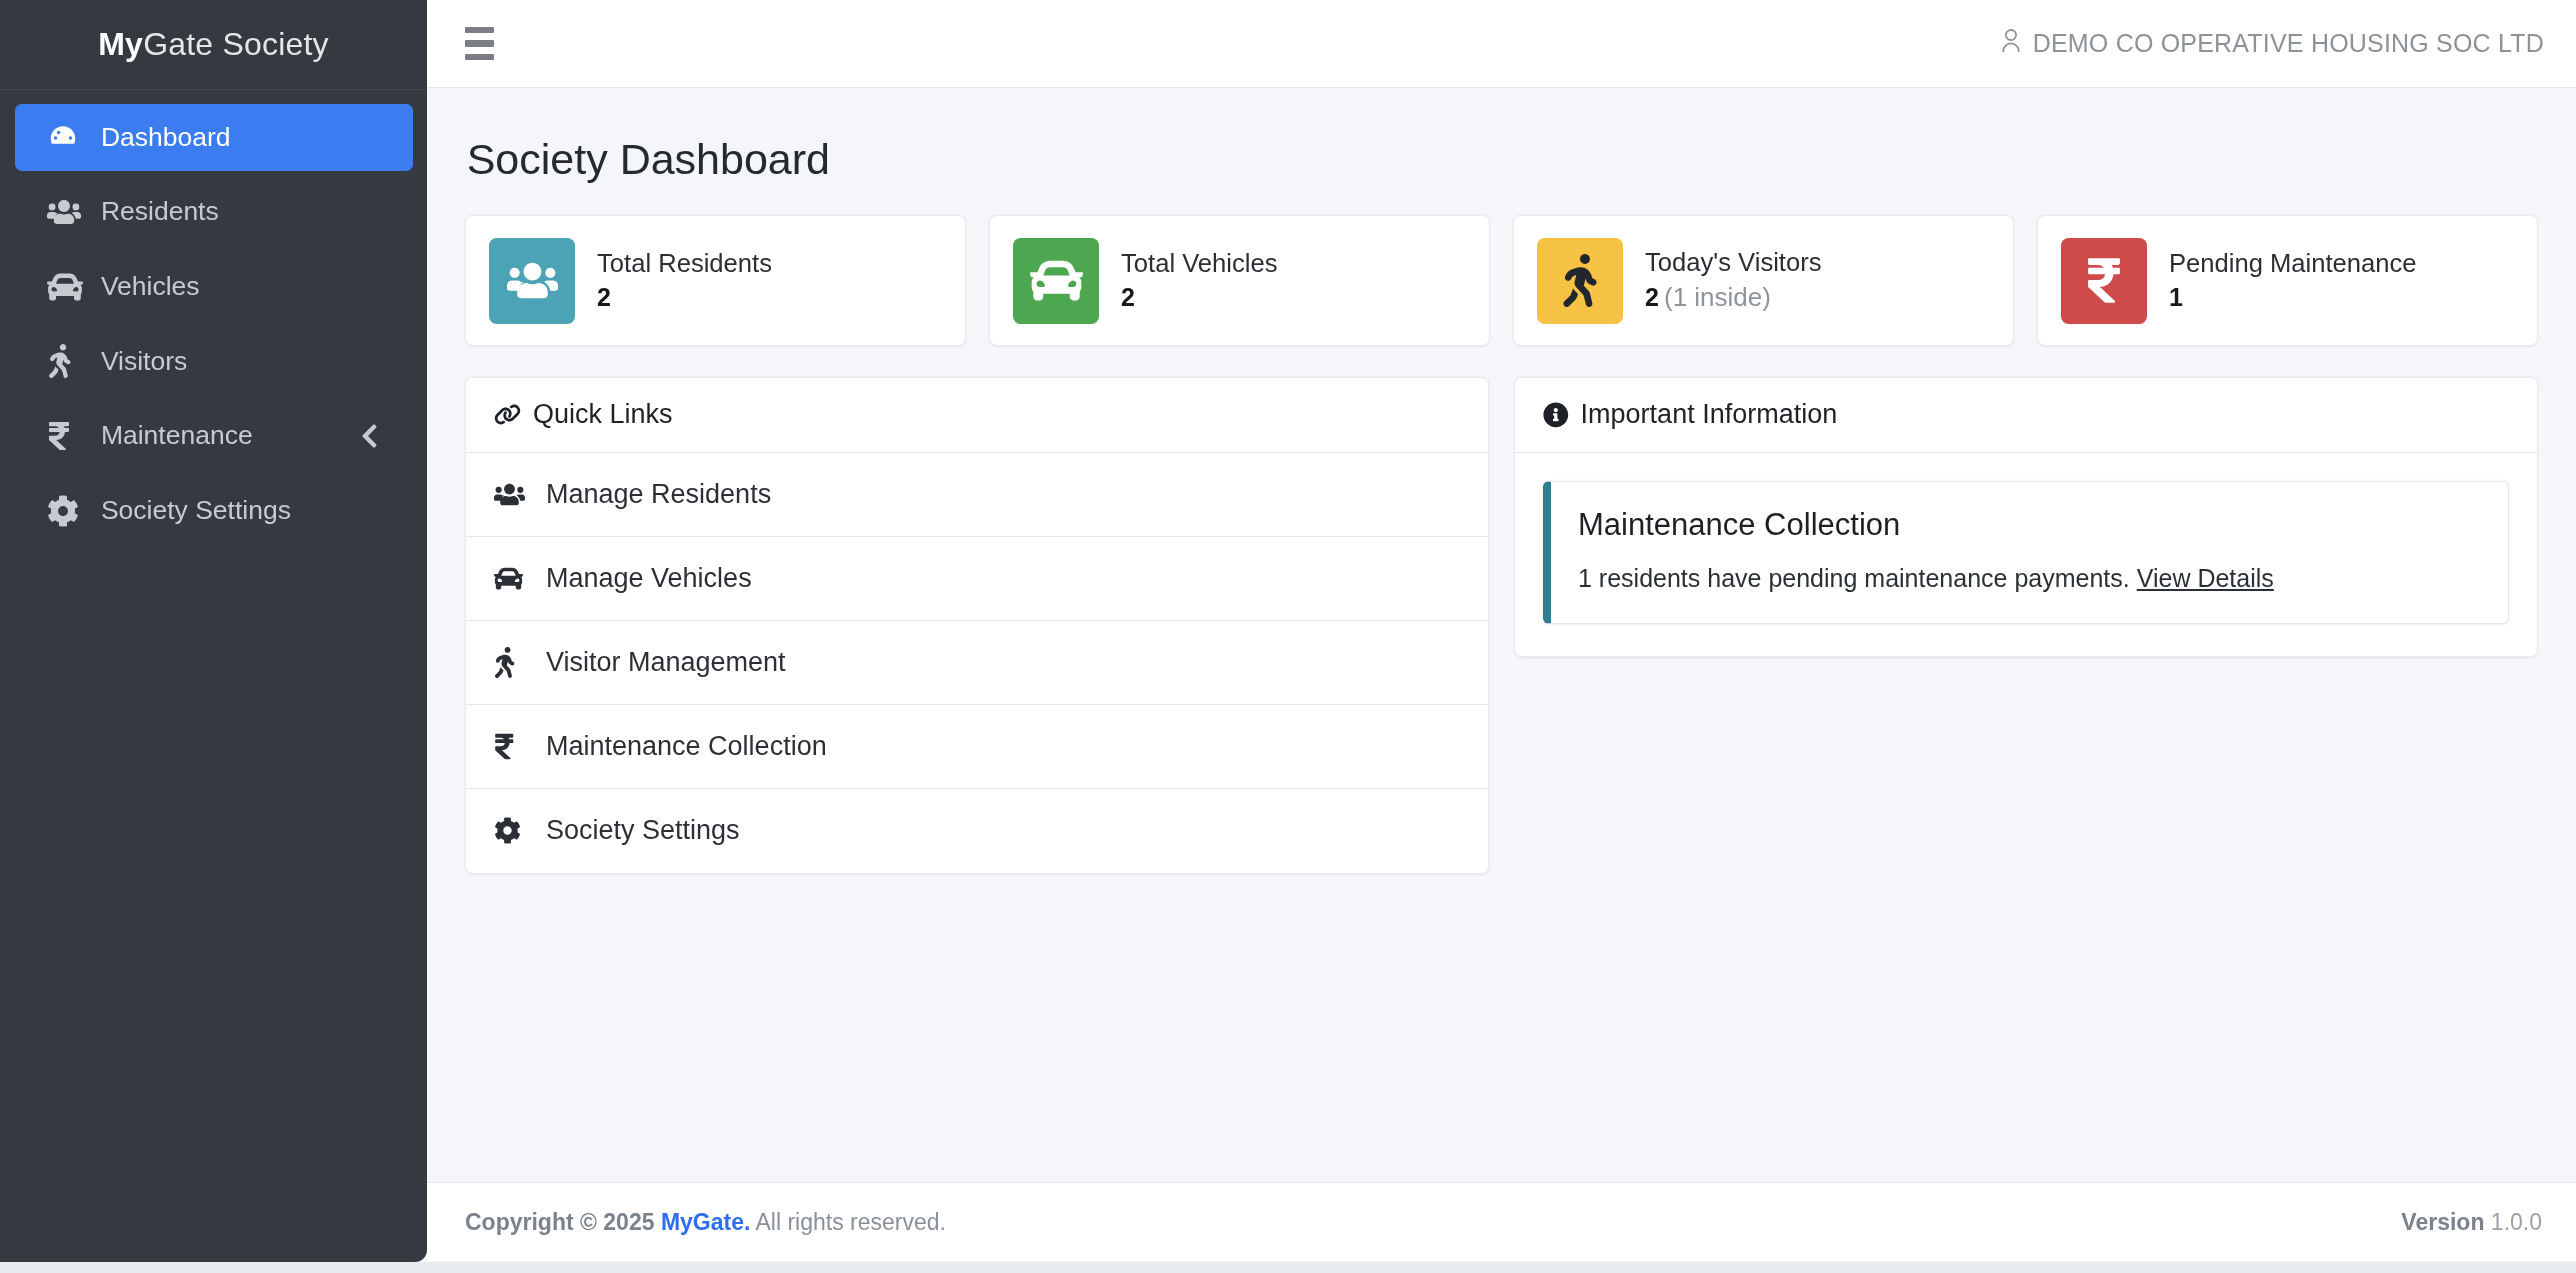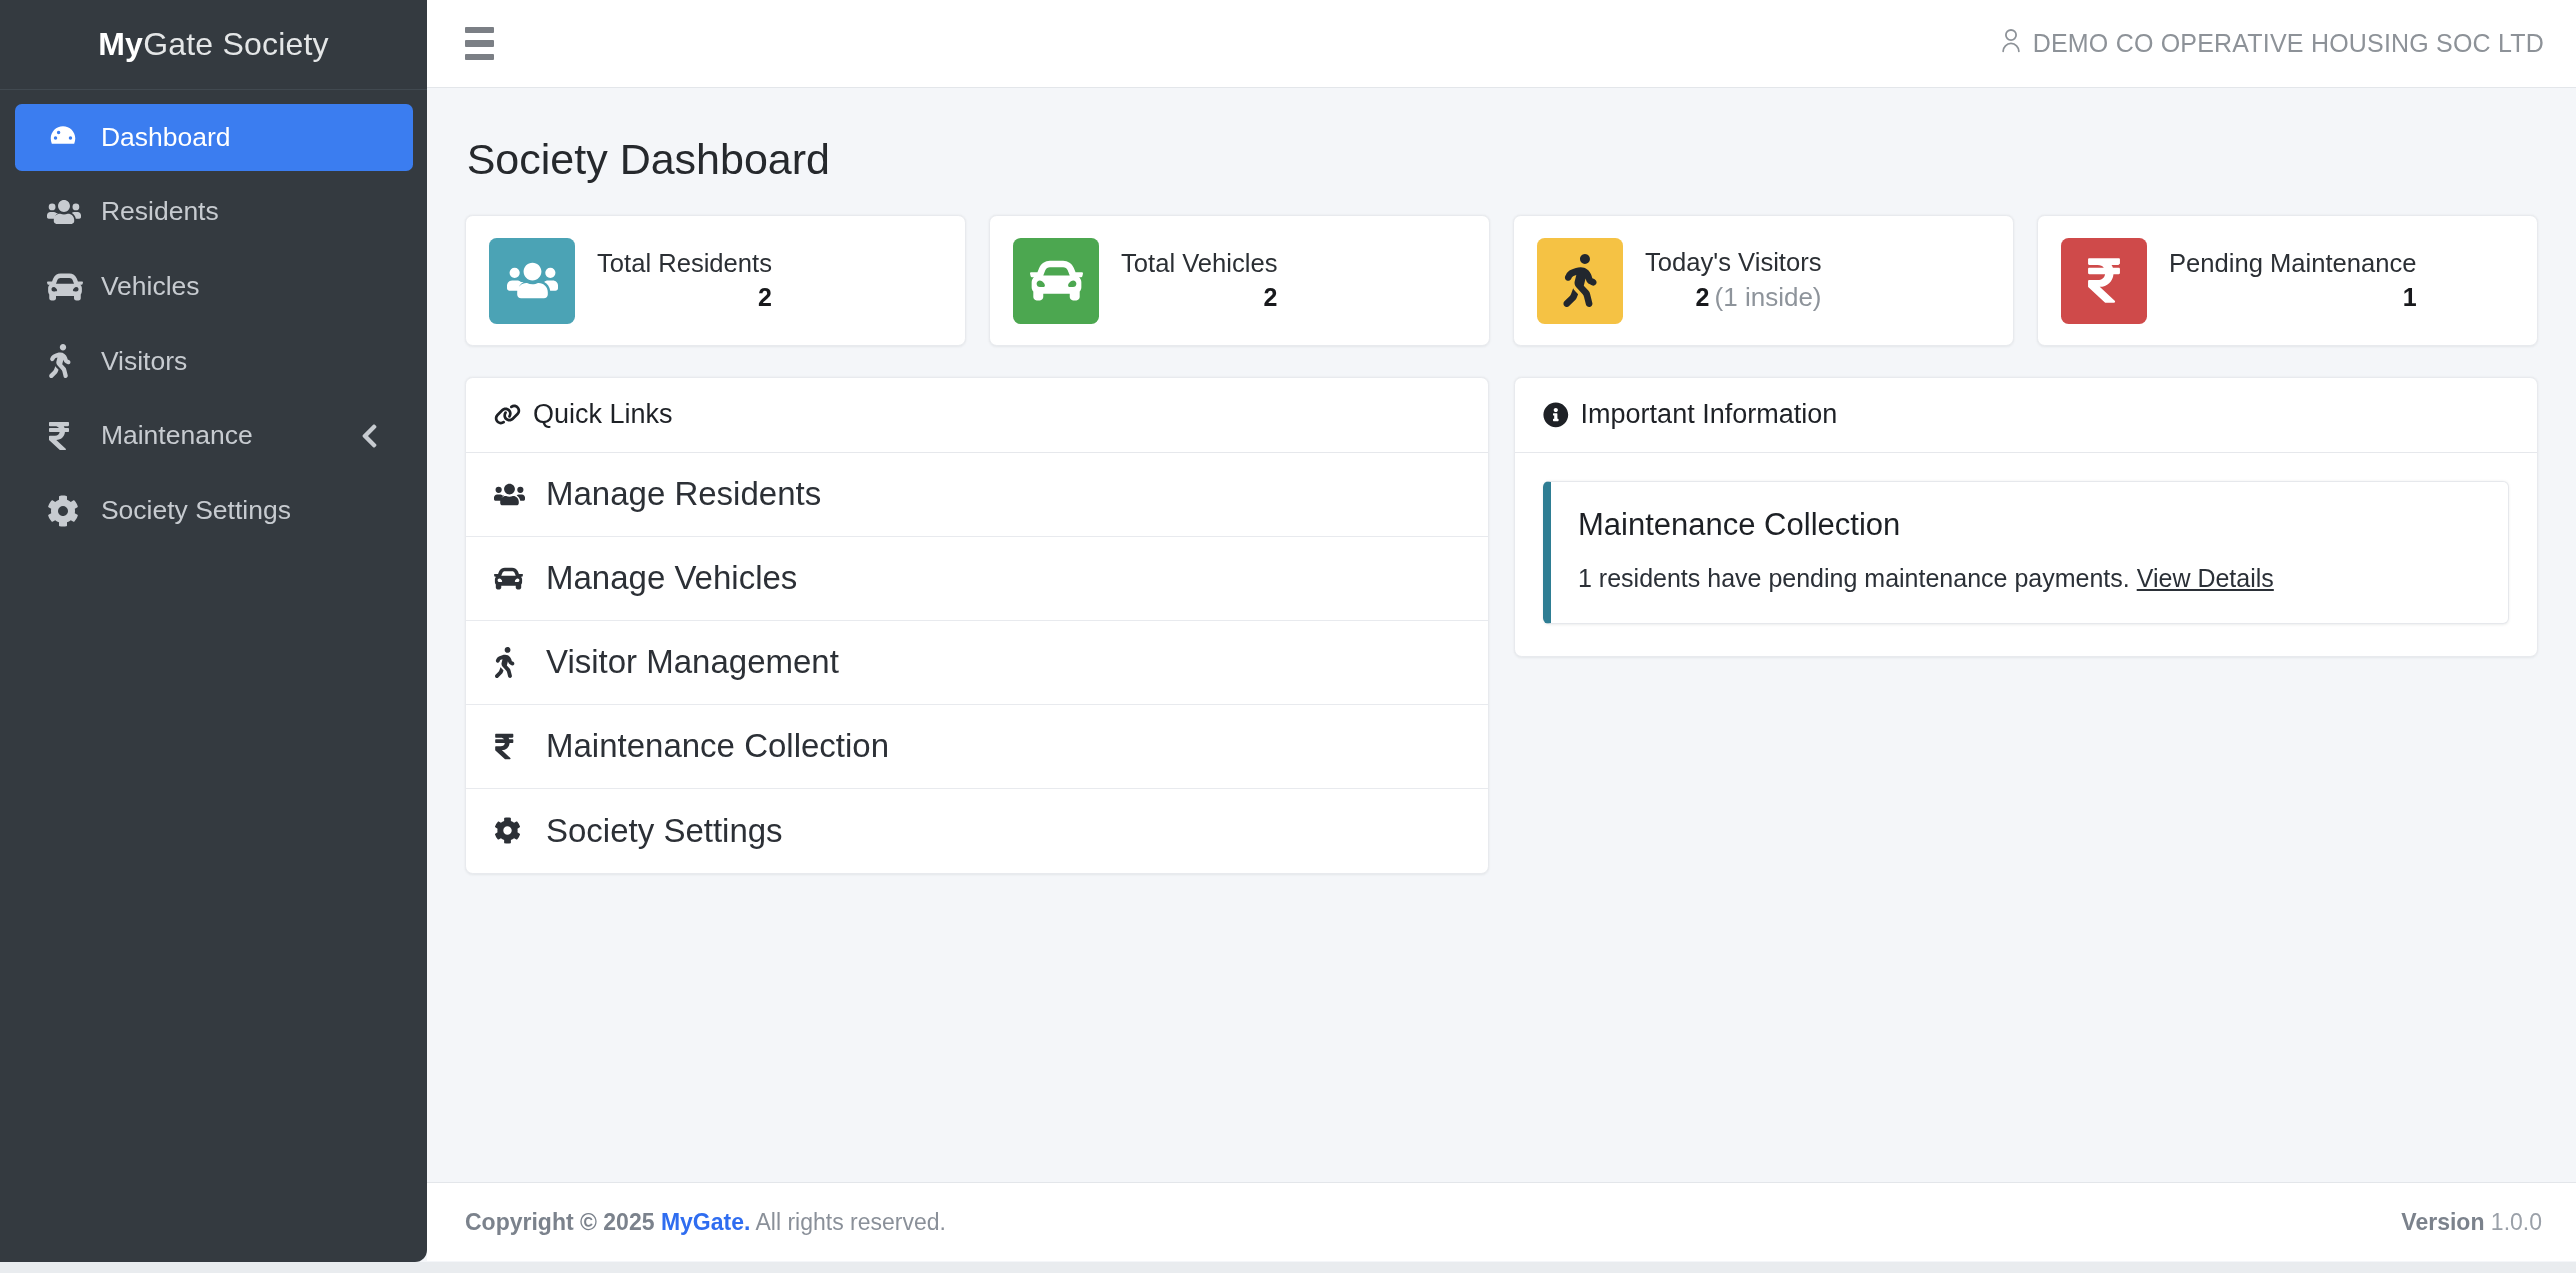--- a/index.html
+++ b/index.html
@@ -136,21 +136,21 @@
     min-height: 125px;
   }
   .stat-ico {
     width: 86px; height: 86px;
     border-radius: 7.7px;
     display: flex;
     align-items: center;
     justify-content: center;
     flex: none;
   }
-  .stat-body { display: flex; flex-direction: column; justify-content: center; gap: 5px; align-items: flex-end; }
+  .stat-body { display: flex; flex-direction: column; justify-content: center; gap: 5px; }
   .stat-label {
     font-size: 25.6px;
     color: #2b2f34;
     white-space: nowrap;
   }
   .stat-value {
     font-size: 25px;
     font-weight: 700;
     color: #18191c;
   }
@@ -188,21 +188,21 @@
   }
   .panel-head .ph-ico { display: flex; align-items: center; }
 
   .ql-item {
     height: 84px;
     display: flex;
     align-items: center;
     gap: 18px;
     padding: 0 28px;
     border-bottom: 0.9px solid #e8eaee;
-    font-size: 33px;
+    font-size: 27px;
     color: #2c3036;
   }
   .ql-item:last-child { border-bottom: none; }
   .ql-ico {
     width: 34px;
     display: flex;
     align-items: center;
     justify-content: flex-start;
     flex: none;
   }

